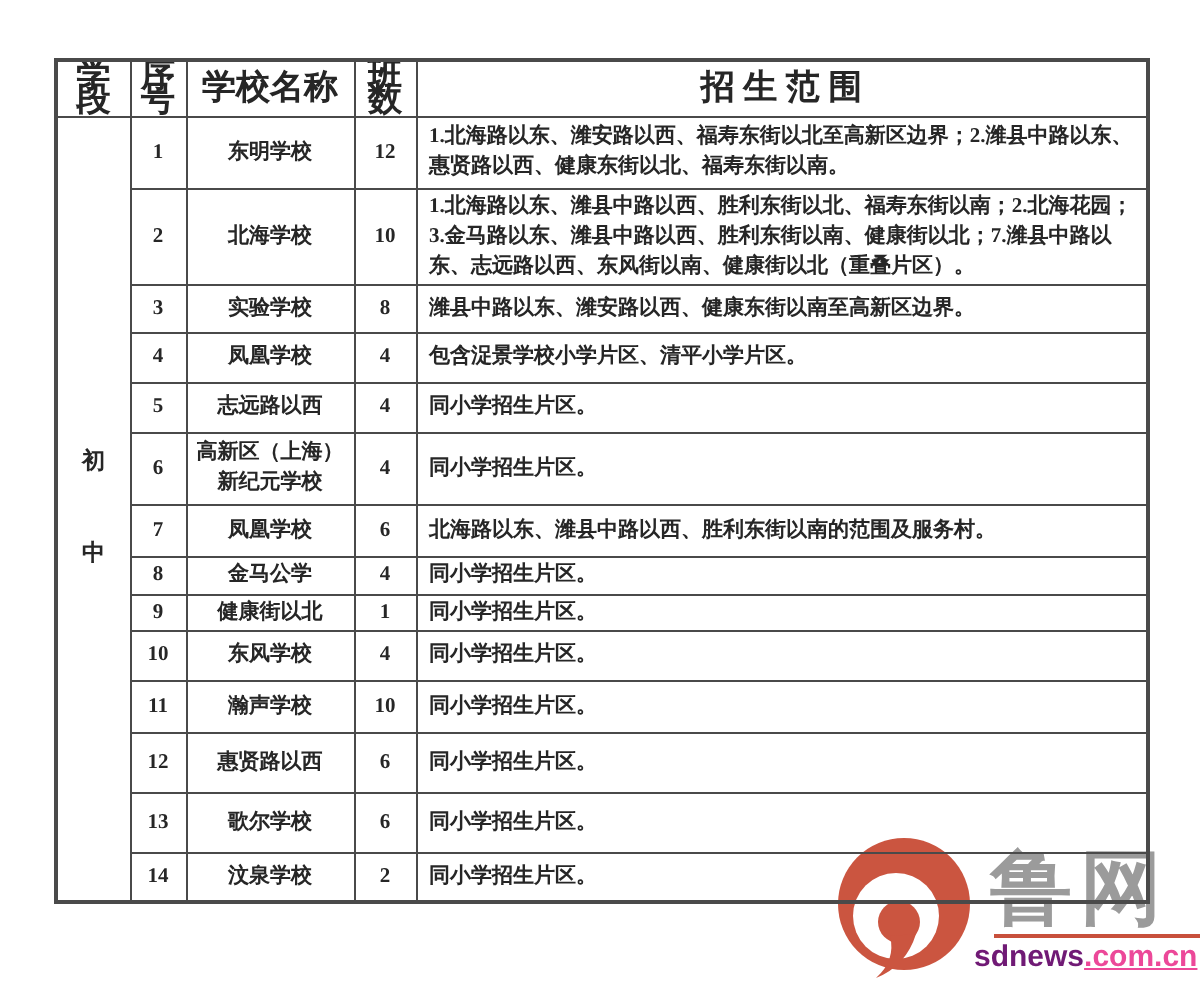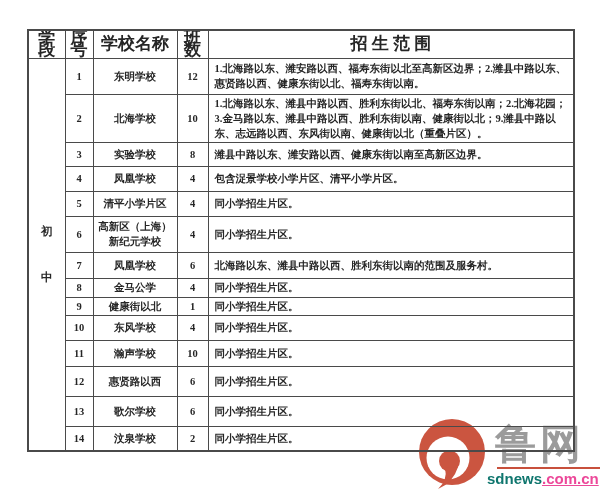--- a/index.html
+++ b/index.html
@@ -16,21 +16,21 @@
     font-family:"Liberation Sans","DejaVu Sans",sans-serif;
     font-weight:bold;font-size:41px;line-height:44px;letter-spacing:4px;
     color:#9b9b9b;white-space:nowrap;
   }
   .wm-rule{position:absolute;left:82px;top:49px;width:104px;height:2px;background:#c8503c;}
   .wm-url{
     position:absolute;left:72px;top:52px;width:120px;
     font-family:"Liberation Sans","DejaVu Sans",sans-serif;
     font-weight:bold;font-size:15px;white-space:nowrap;
   }
-  .wm-url .red{color:#0f766e;text-align:right;}
+  .wm-url .red{color:#701a75;text-align:right;}
   .wm-url .gray{color:#ec4899;text-decoration:underline;}
   
   .tbl-wrap{position:absolute;left:27px;top:29px;z-index:1;}
   table{
     border-collapse:collapse;table-layout:fixed;width:546px;
     background:transparent;
   }
   th,td{
     border:1px solid #4a4a4a;background:transparent;
     padding:1px 3px;vertical-align:middle;text-align:center;
@@ -86,37 +86,37 @@
 中</td>
           <td>1</td>
           <td>东明学校</td>
           <td>12</td>
           <td class="range">1.北海路以东、潍安路以西、福寿东街以北至高新区边界；2.潍县中路以东、惠贤路以西、健康东街以北、福寿东街以南。</td>
         </tr>
         <tr style="height: 47px;">
           <td>2</td>
           <td>北海学校</td>
           <td>10</td>
-          <td class="range">1.北海路以东、潍县中路以西、胜利东街以北、福寿东街以南；2.北海花园；3.金马路以东、潍县中路以西、胜利东街以南、健康街以北；9.潍县中路以东、志远路以西、东风街以南、健康街以北（重叠片区）。</td>
+          <td class="range">1.北海路以东、潍县中路以西、胜利东街以北、福寿东街以南；2.北海花园；3.金马路以东、潍县中路以西、胜利东街以南、健康街以北；7.潍县中路以东、志远路以西、东风街以南、健康街以北（重叠片区）。</td>
         </tr>
         <tr style="height: 24px;">
           <td>3</td>
           <td>实验学校</td>
           <td>8</td>
           <td class="range">潍县中路以东、潍安路以西、健康东街以南至高新区边界。</td>
         </tr>
         <tr style="height: 25px;">
           <td>4</td>
           <td>凤凰学校</td>
           <td>4</td>
           <td class="range">包含浞景学校小学片区、清平小学片区。</td>
         </tr>
         <tr style="height: 25px;">
           <td>5</td>
-          <td>清平小学片区</td>
+          <td>志远路以西</td>
           <td>4</td>
           <td class="range">同小学招生片区。</td>
         </tr>
         <tr style="height: 36px;">
           <td>6</td>
           <td>高新区（上海）新纪元学校</td>
           <td>4</td>
           <td class="range">同小学招生片区。</td>
         </tr>
         <tr style="height: 26px;">

